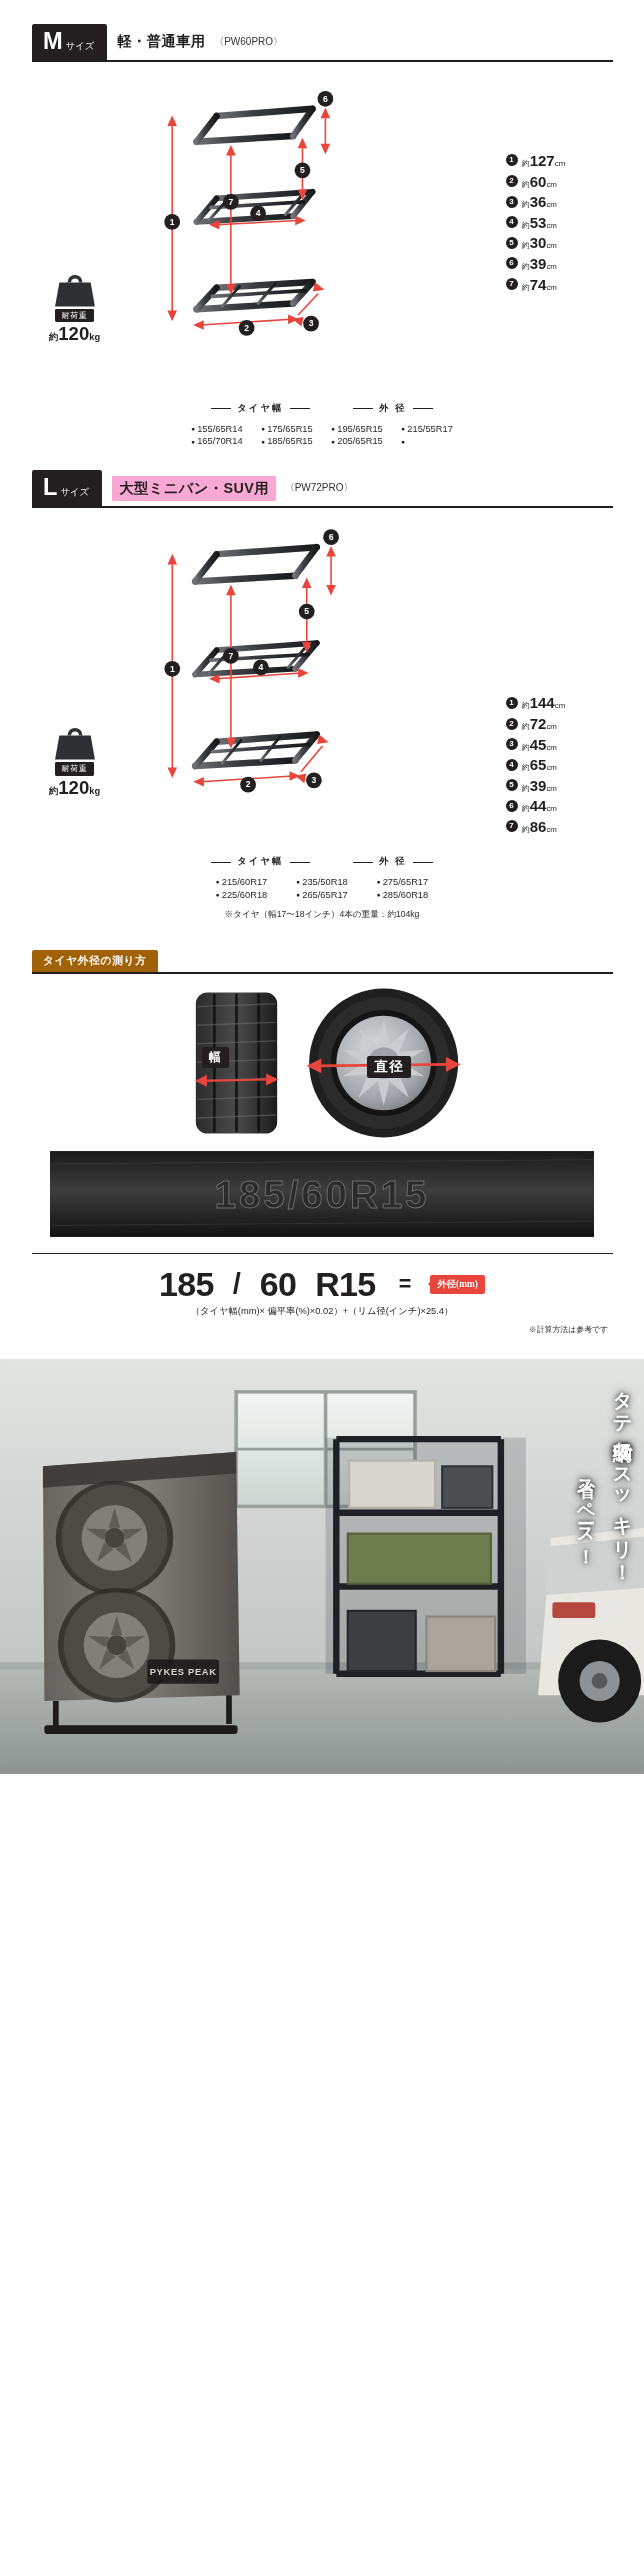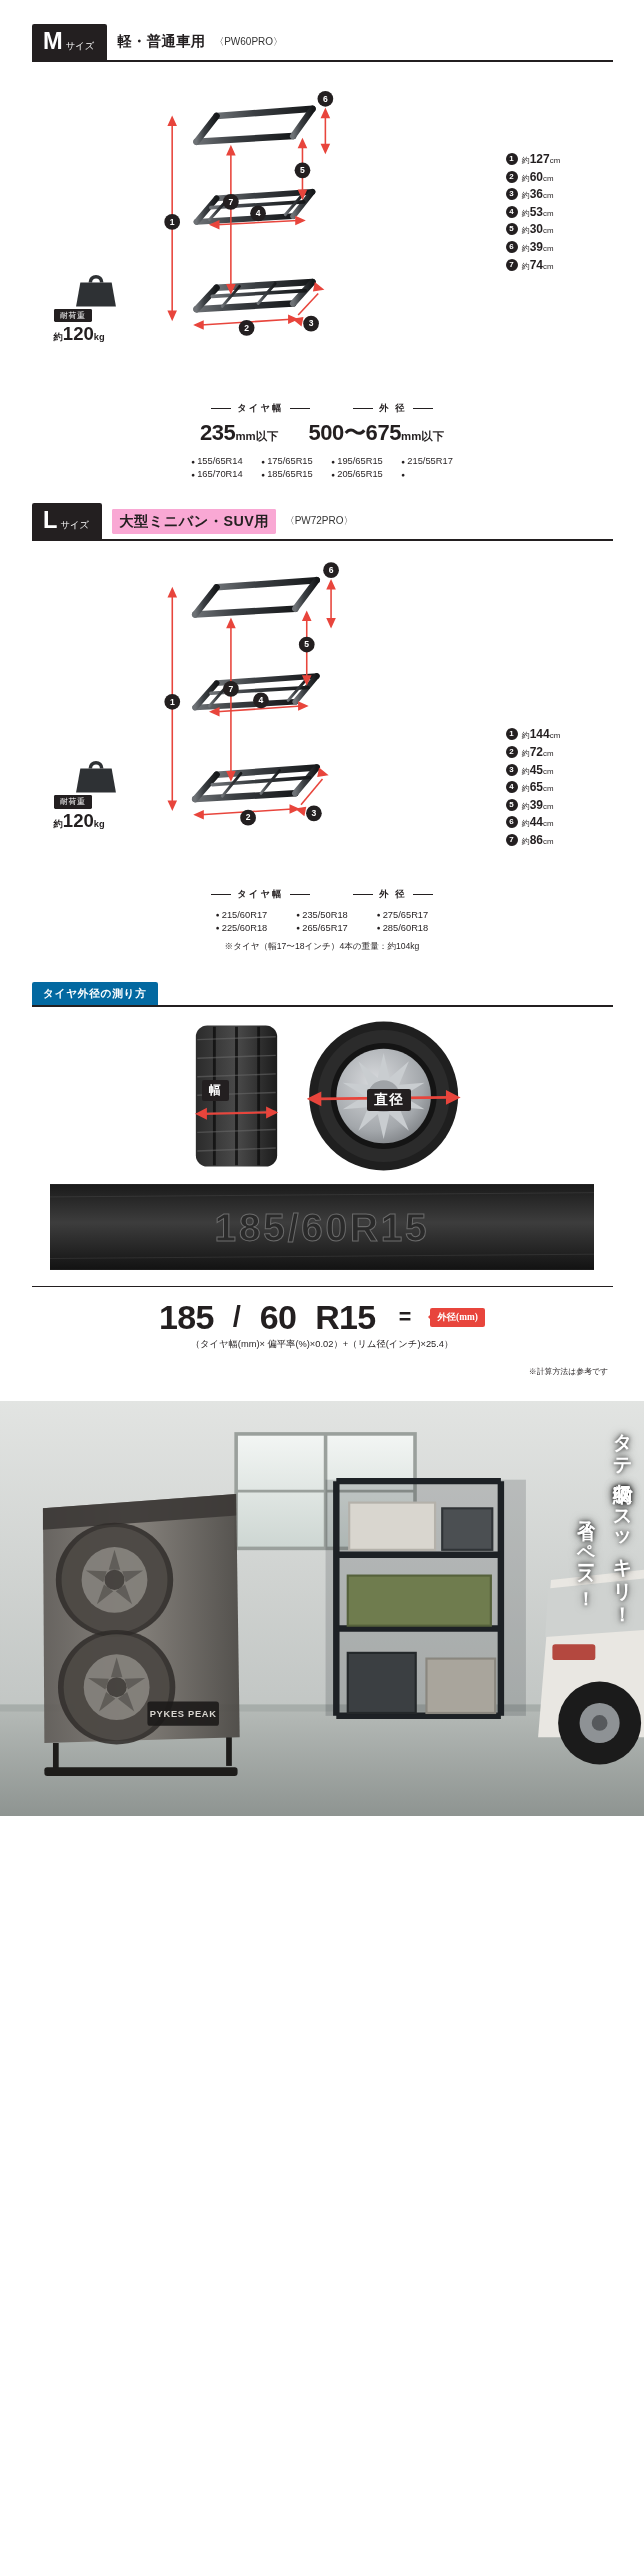--- a/index.html
+++ b/index.html
@@ -74,23 +74,24 @@
     margin-top:4.3px;
   }
   .diagram-area.l { height:343px; }
 
   .rack-svg { position:absolute; left:100px; top:7.2px; }
   .rack-svg.l { left:100px; top:7.2px; }
 
   
   .weight-badge {
     position:absolute;
-    left:22px;
+    left:1px;
     top:205px;
     width:84px;
+    text-align:center;
   }
   .weight-badge.l { top:212px; }
   .weight-badge .wlabel {
     display:inline-block;
     background:#231f20;
     color:#fff;
     font-size:7.9px;
     padding:1.4px 6.4px;
     border-radius:1.4px;
     letter-spacing:0.7px;
@@ -127,21 +128,21 @@
     background:#231f20;
     color:#fff;
     font-size:7.9px;
     line-height:12px;
     text-align:center;
     margin-right:4.3px;
     flex:0 0 auto;
     font-weight:bold;
   }
   .meas-row .val { font-size:7.9px; }
-  .meas-row .val b { font-size:12px; font-weight:bold; }
+  .meas-row .val b { font-size:15px; font-weight:bold; }
 
   
   .spec-wrap { margin-top:0; }
   .spec-heads {
     display:flex;
     justify-content:center;
     gap:43px;
     align-items:center;
   }
   .spec-head {
@@ -192,21 +193,21 @@
     text-align:center;
     font-size:8.6px;
     color:#231f20;
     margin-top:8.6px;
   }
 
   
   .howto { margin-top:29px; }
   .howto-title {
     display:inline-block;
-    background:#0369a1;
+    background:#a16207;
     color:#fff;
     font-size:10.7px;
     font-weight:bold;
     padding:4.3px 11.4px;
     border-radius:2.1px 2.1px 0 0;
     letter-spacing:0.7px;
   }
   .howto-rule { border-bottom:2.1px solid #231f20; margin-top:0; }
 
   .tire-photos {
@@ -273,21 +274,21 @@
     justify-content:center;
     gap:4.3px;
     font-size:9.3px;
     color:#231f20;
     margin-top:1px;
   }
   .formula-note {
     text-align:right;
     font-size:7.9px;
     color:#231f20;
-    margin-top:15px;
+    margin-top:6px;
     padding-right:4.3px;
   }
 
   
   .photo-band {
     margin-top:24px;
     height:415px;
     position:relative;
     overflow:hidden;
     background:linear-gradient(180deg,#cfd3d0 0%, #b9bfbb 40%, #9aa19c 100%);
@@ -472,24 +473,20 @@
         <div class="spec-head">
             <span class="bar"></span>
             <span>タイヤ幅</span>
             <span class="bar"></span>
           </div>
         <div class="spec-head">
             <span class="bar"></span>
             <span>外 径</span>
             <span class="bar"></span>
           </div>
-      </div>
-      <div class="spec-values">
-        <div class="spec-val"><b>235</b><span>mm以下</span></div>
-        <div class="spec-val"><b>500〜675</b><span>mm以下</span></div>
       </div>
       <div class="tire-grid">
         <div class="tire-item">155/65R14</div>
         <div class="tire-item">175/65R15</div>
         <div class="tire-item">195/65R15</div>
         <div class="tire-item">215/55R17</div>
         <div class="tire-item">165/70R14</div>
         <div class="tire-item">185/65R15</div>
         <div class="tire-item">205/65R15</div>
         <div class="tire-item"></div>

